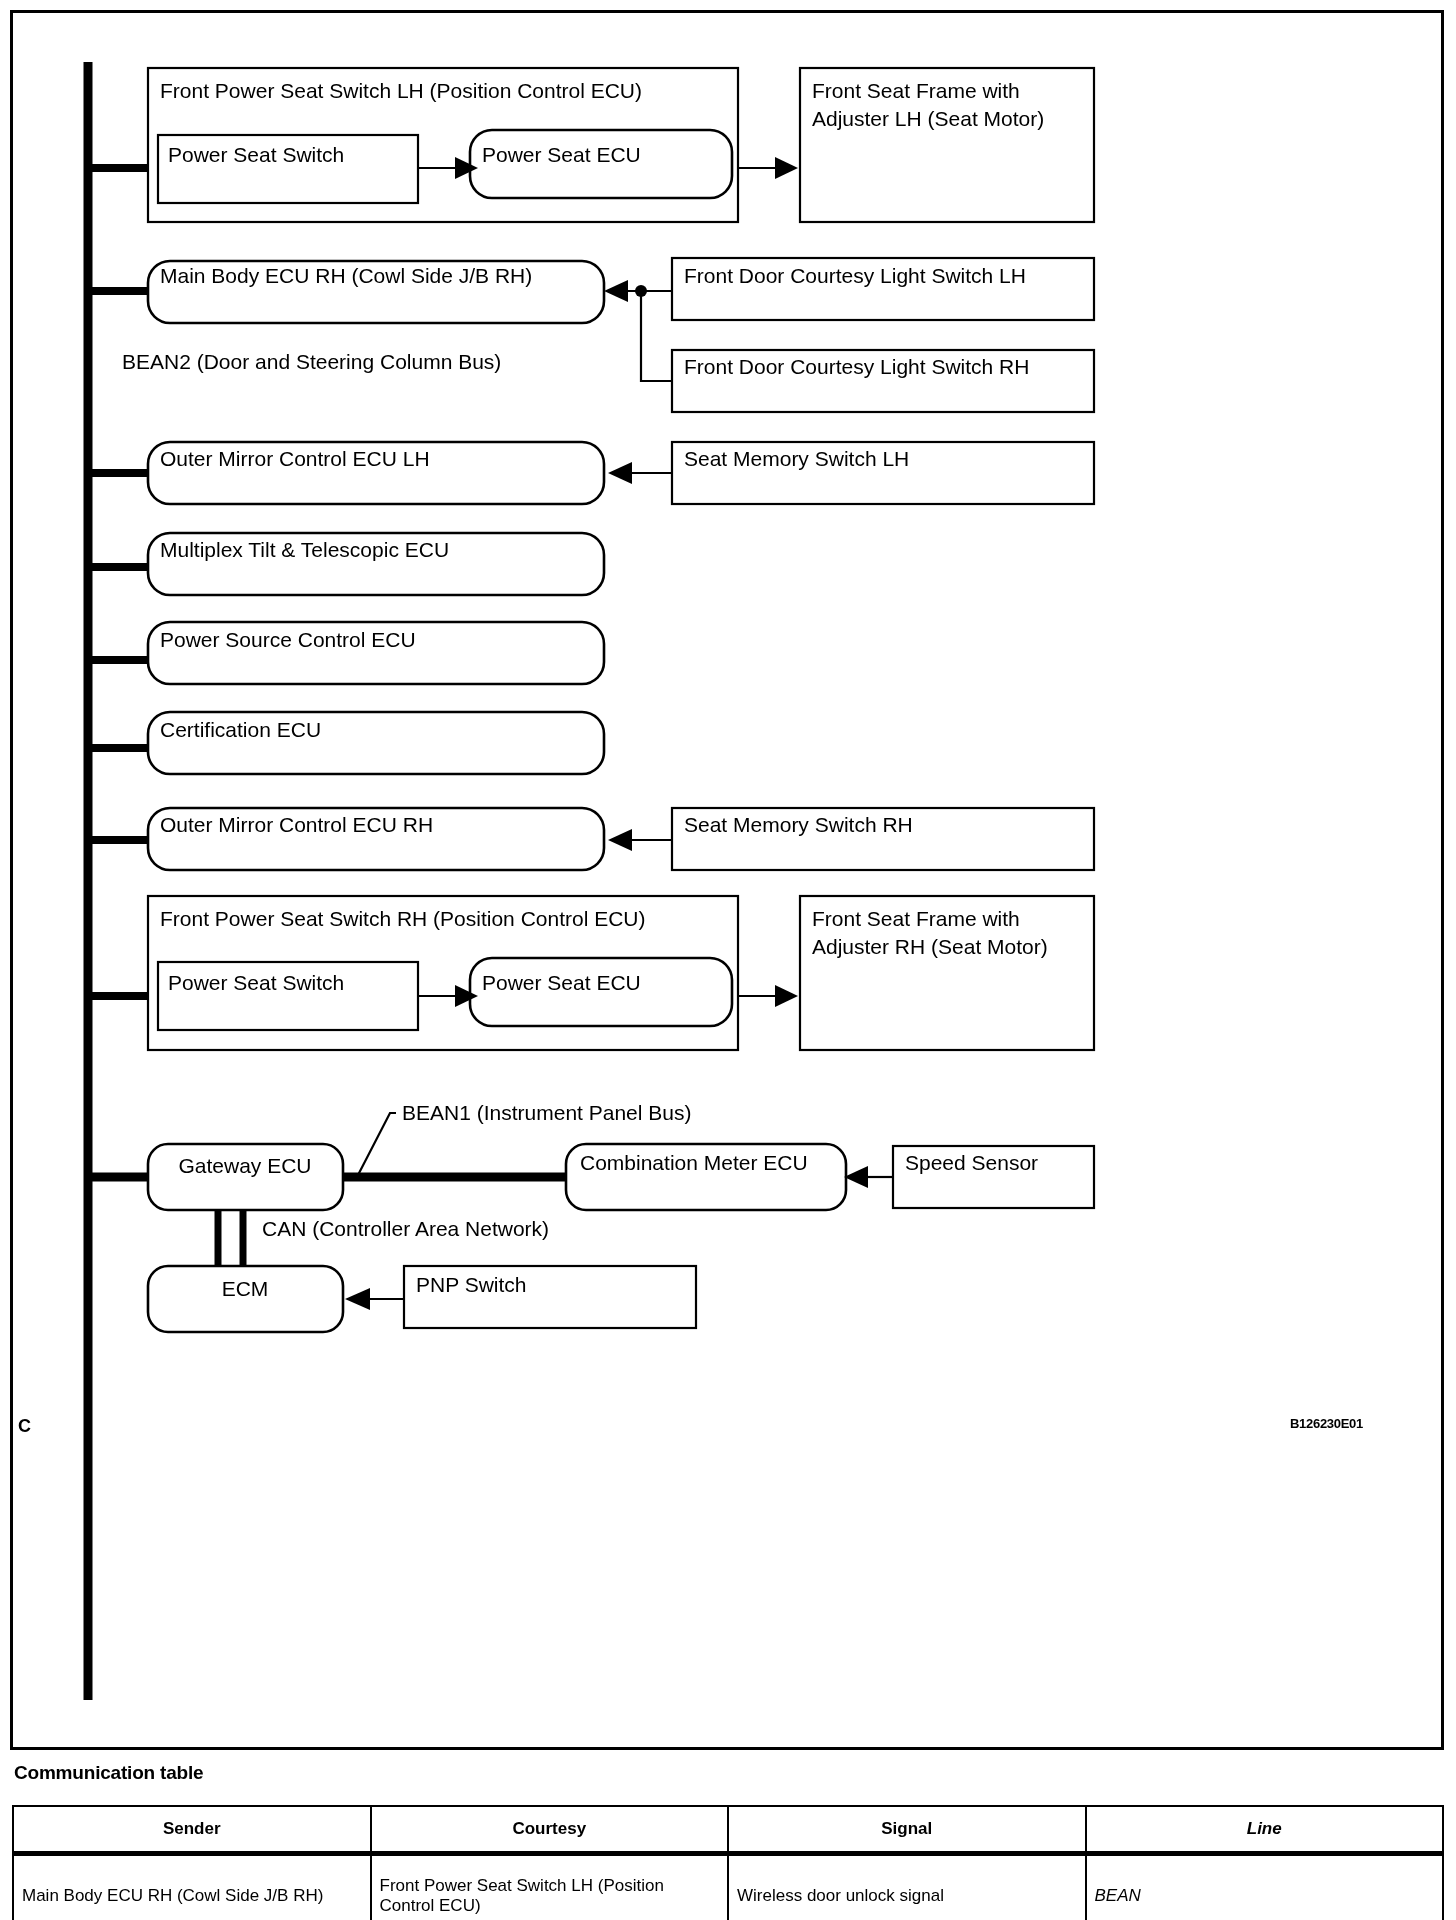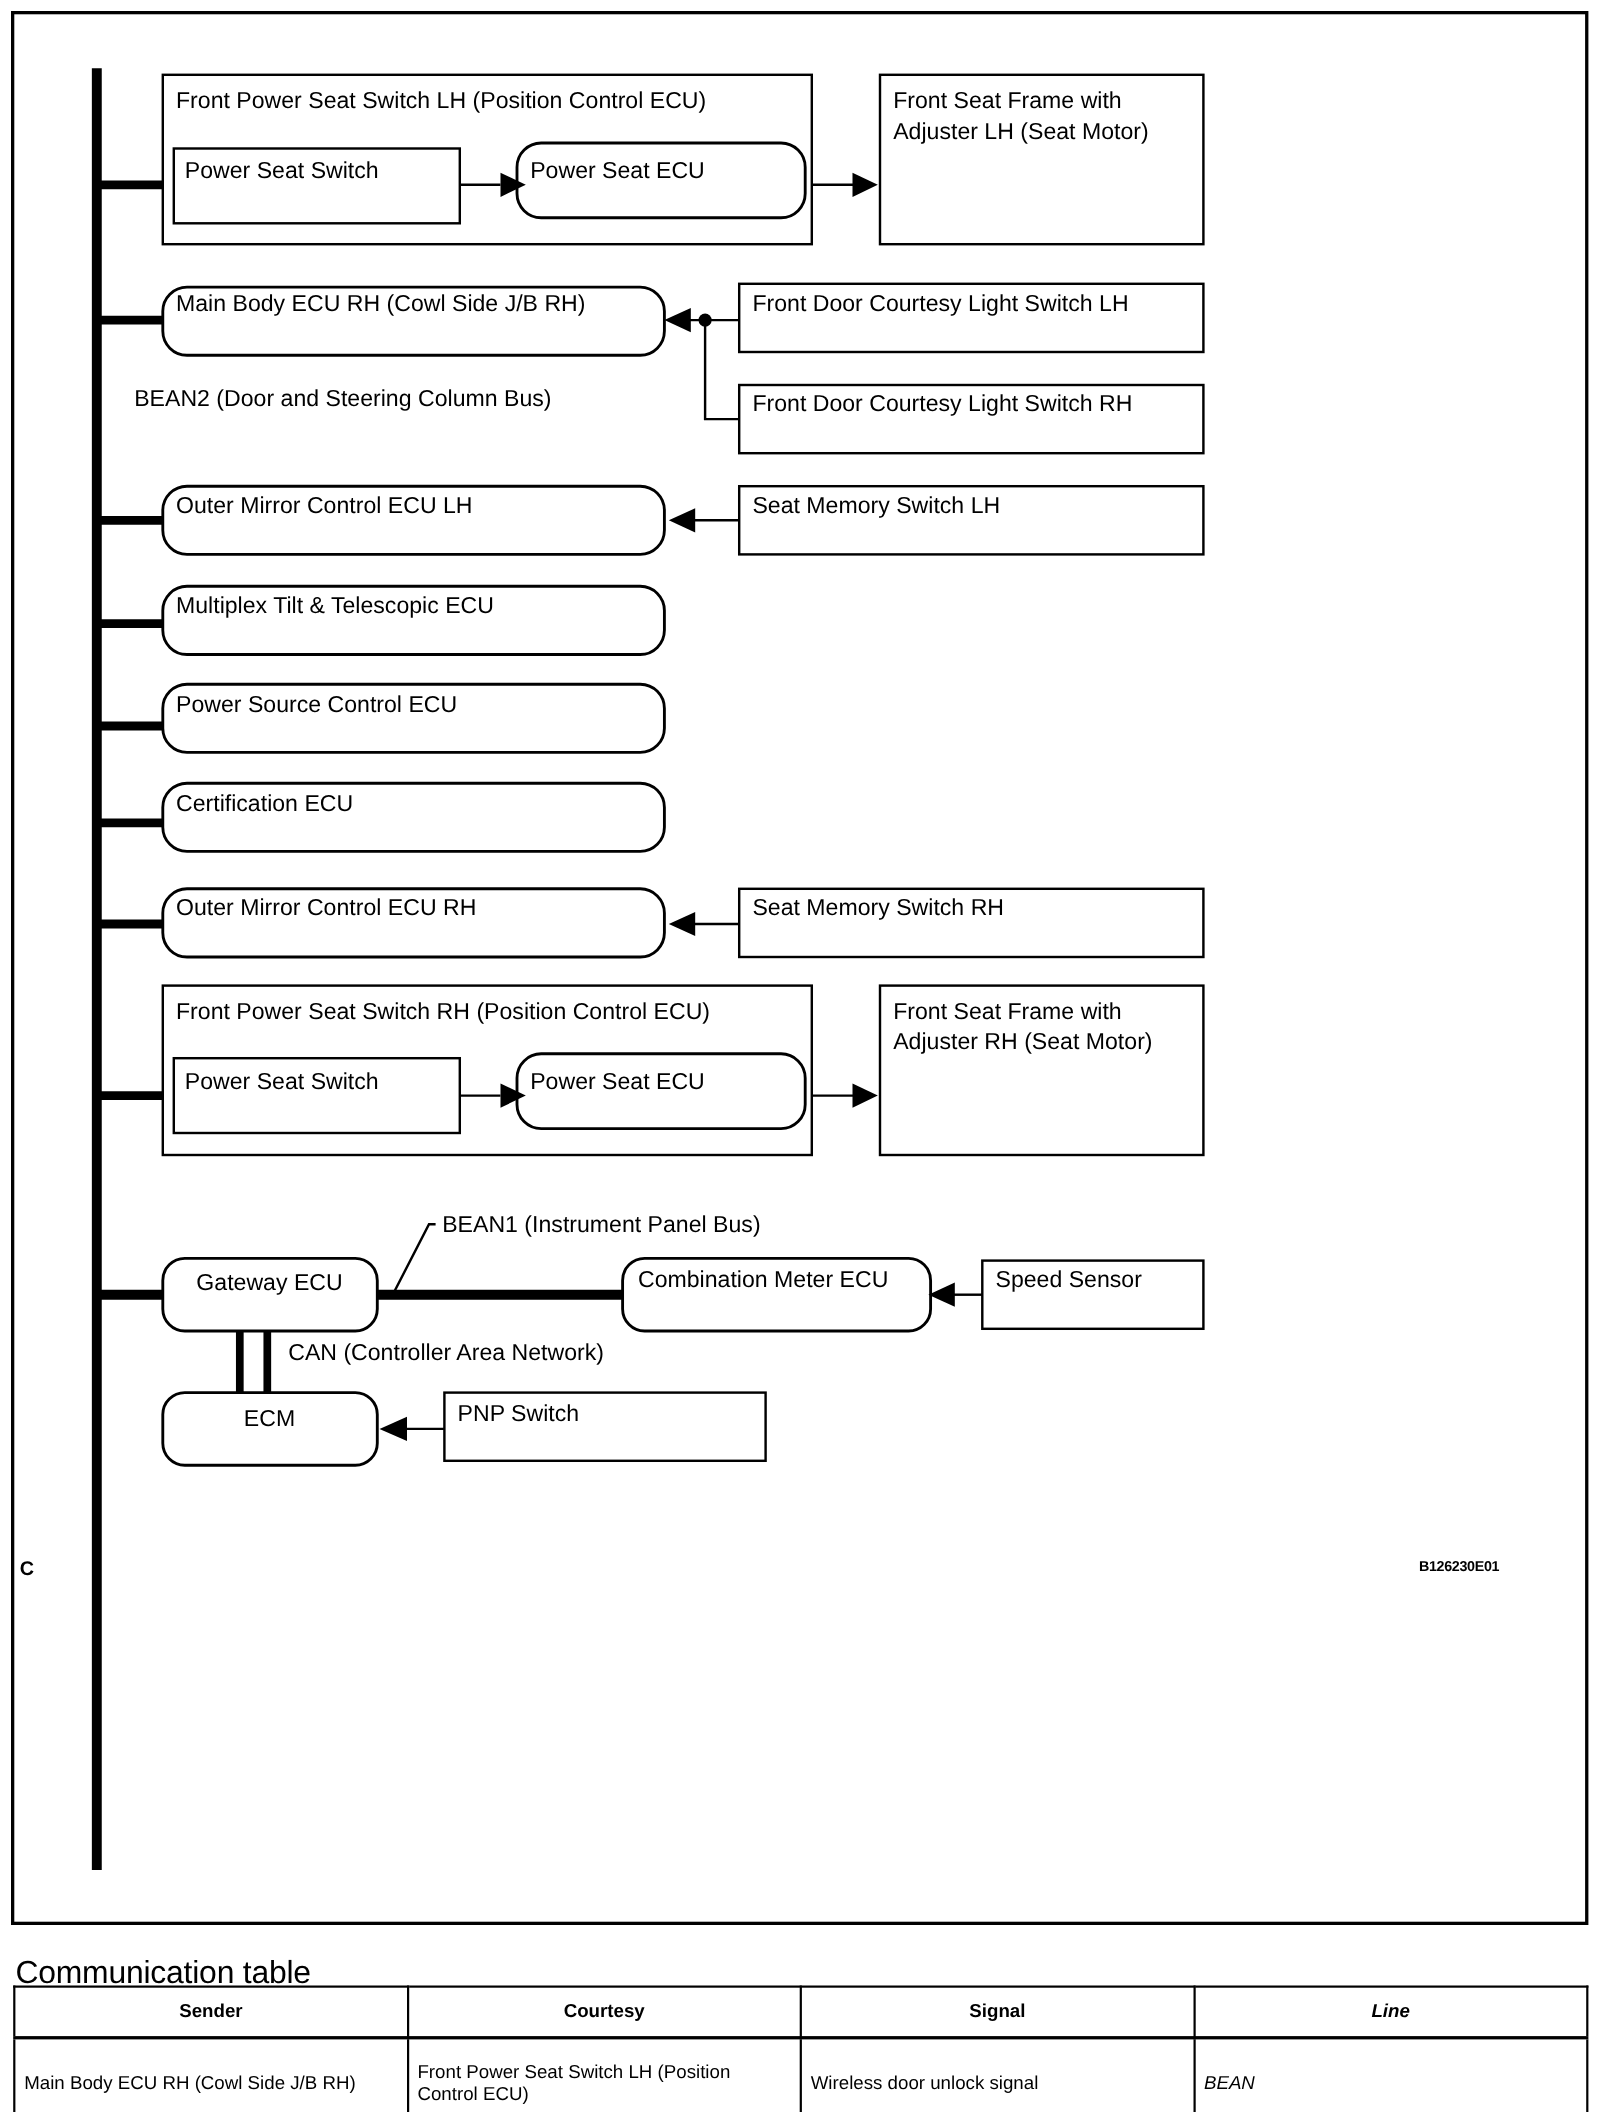--- a/index.html
+++ b/index.html
@@ -88,25 +88,24 @@
     fill: none;
   }
   .arrowhead { fill: #000; }
   .jdot { fill: #000; }
 
   
   .comm-title {
     position: absolute;
     left: 14px;
     top: 1762px;
-    font-size: 29px;
-    font-weight: normal;
+    font-size: 19px;
+    font-weight: bold;
     font-family: "Liberation Sans", sans-serif;
     letter-spacing: -0.2px;
-    margin-top: 16px;
   }
   table.comm {
     position: absolute;
     left: 12px;
     top: 1805px;
     width: 1432px;
     border-collapse: collapse;
     font-family: "Liberation Sans", sans-serif;
     table-layout: fixed;
   }
@@ -114,21 +113,21 @@
     border: 2px solid #000;
     font-size: 17px;
     padding: 5px 8px;
     vertical-align: middle;
   }
   table.comm th {
     text-align: center;
     font-weight: bold;
     height: 34px;
   }
-  table.comm thead tr { border-bottom: 3px solid #000000; }
+  table.comm thead tr { border-bottom: 5px solid #000000; }
   table.comm td { height: 70px; }
   td.td-sender { width: 300px; vertical-align: top; padding-top: 8px; }
   td.td-receiver { width: 350px; vertical-align: top; padding-top: 8px; }
   td.td-signal { width: 360px; }
   td.td-line { width: 220px; }
   th.th-line, td.td-line { text-align: left; font-style: italic; }
 </style>
 </head>
 <body>
 

